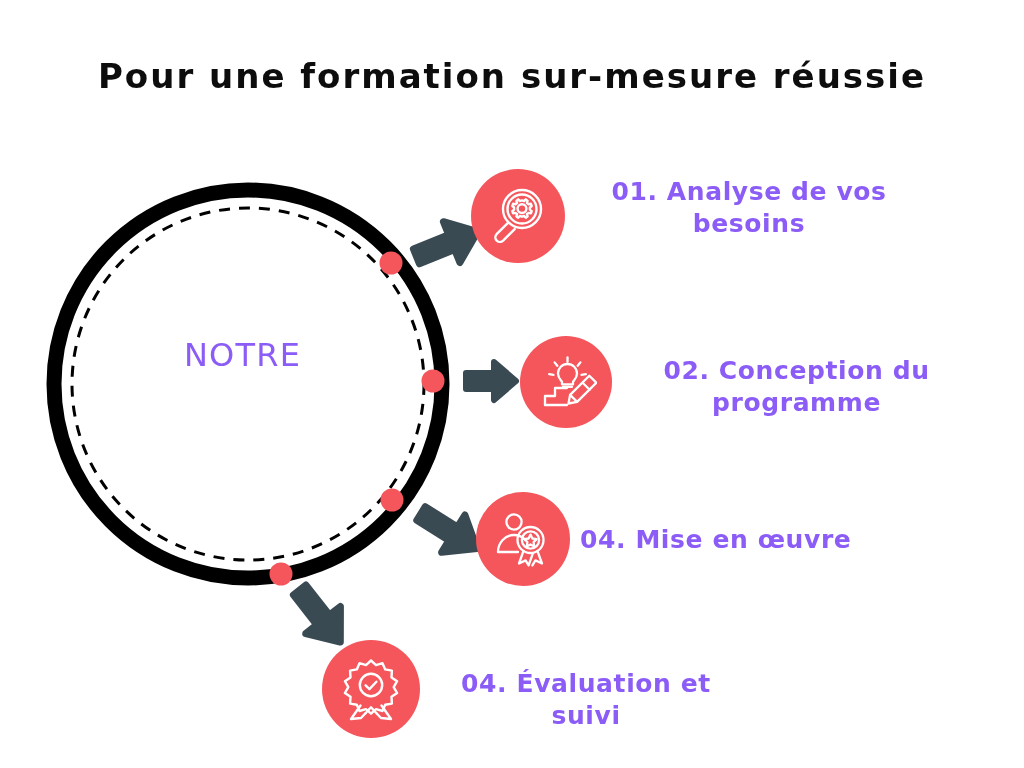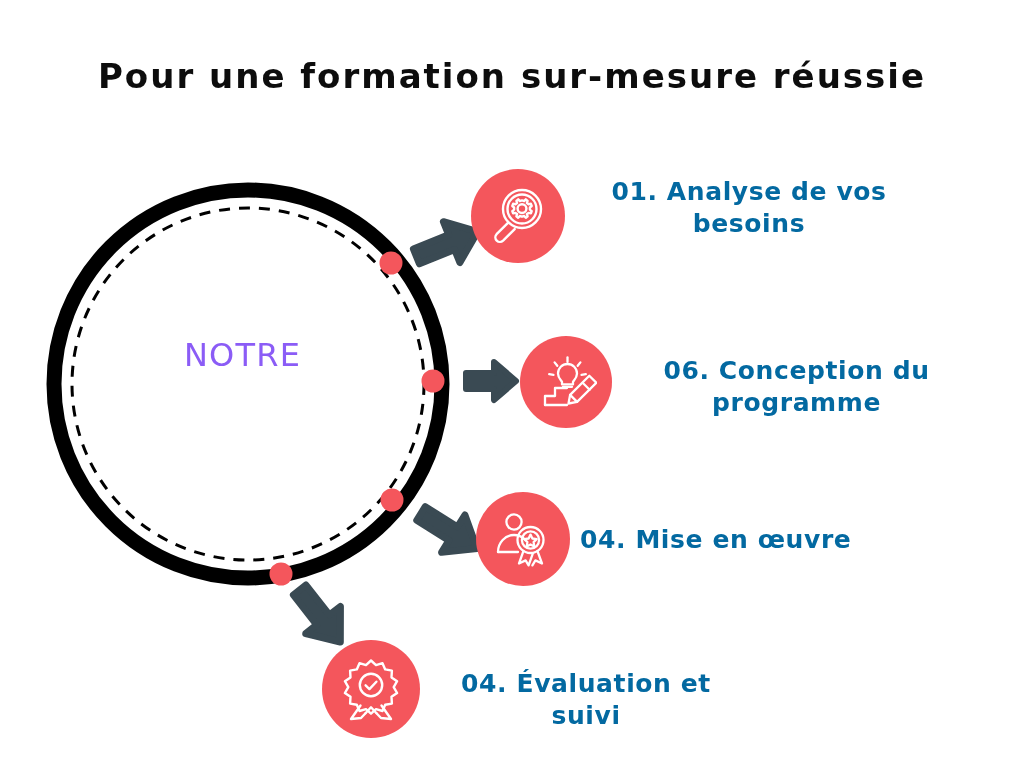--- a/index.html
+++ b/index.html
@@ -78,21 +78,21 @@
   }
   .step-icon svg { display: block; }
 
   .step-text {
     position: absolute;
     font-family: "DejaVu Sans", "Liberation Sans", sans-serif;
     font-size: 25px;
     font-weight: 700;
     letter-spacing: 0.6px;
     line-height: 1.28;
-    color: #0369a1;
+    color: #8b5cf6;
     text-align: center;
   }
 
   .arrow {
     position: absolute;
   }
   .arrow svg { display: block; }
 </style>
 </head>
 <body>
@@ -175,21 +175,21 @@
           <path d="M10 54 l0 -9 l10 0 l0 -8 l12 0"></path>
           <path d="M10 54 l22 0"></path>
 
           <path d="M33.5 52.5 l1.6 -8.6 l19.2 -19.2 l7 7 l-19.2 19.2 Z"></path>
           <path d="M47.6 31.8 l7 7"></path>
           <path d="M35.1 43.9 l7 7"></path>
         </g>
       </svg>
     </div>
 
-    <div class="step-text" style="left:624px; top:355px; width:345px;">06. Conception du programme</div>
+    <div class="step-text" style="left:624px; top:355px; width:345px;">02. Conception du programme</div>
   </div>
 
   <div class="step">
 
     <div class="arrow" style="left:410px; top:495px;">
       <svg width="78" height="72" viewBox="0 0 78 72" xmlns="http://www.w3.org/2000/svg">
         <g transform="rotate(32 39 36)">
           <path d="M6 28 L44 28 L44 14 L72 36 L44 58 L44 44 L6 44 Z" fill="#3a4a53" stroke="#3a4a53" stroke-width="7" stroke-linejoin="round"></path>
         </g>
       </svg>

